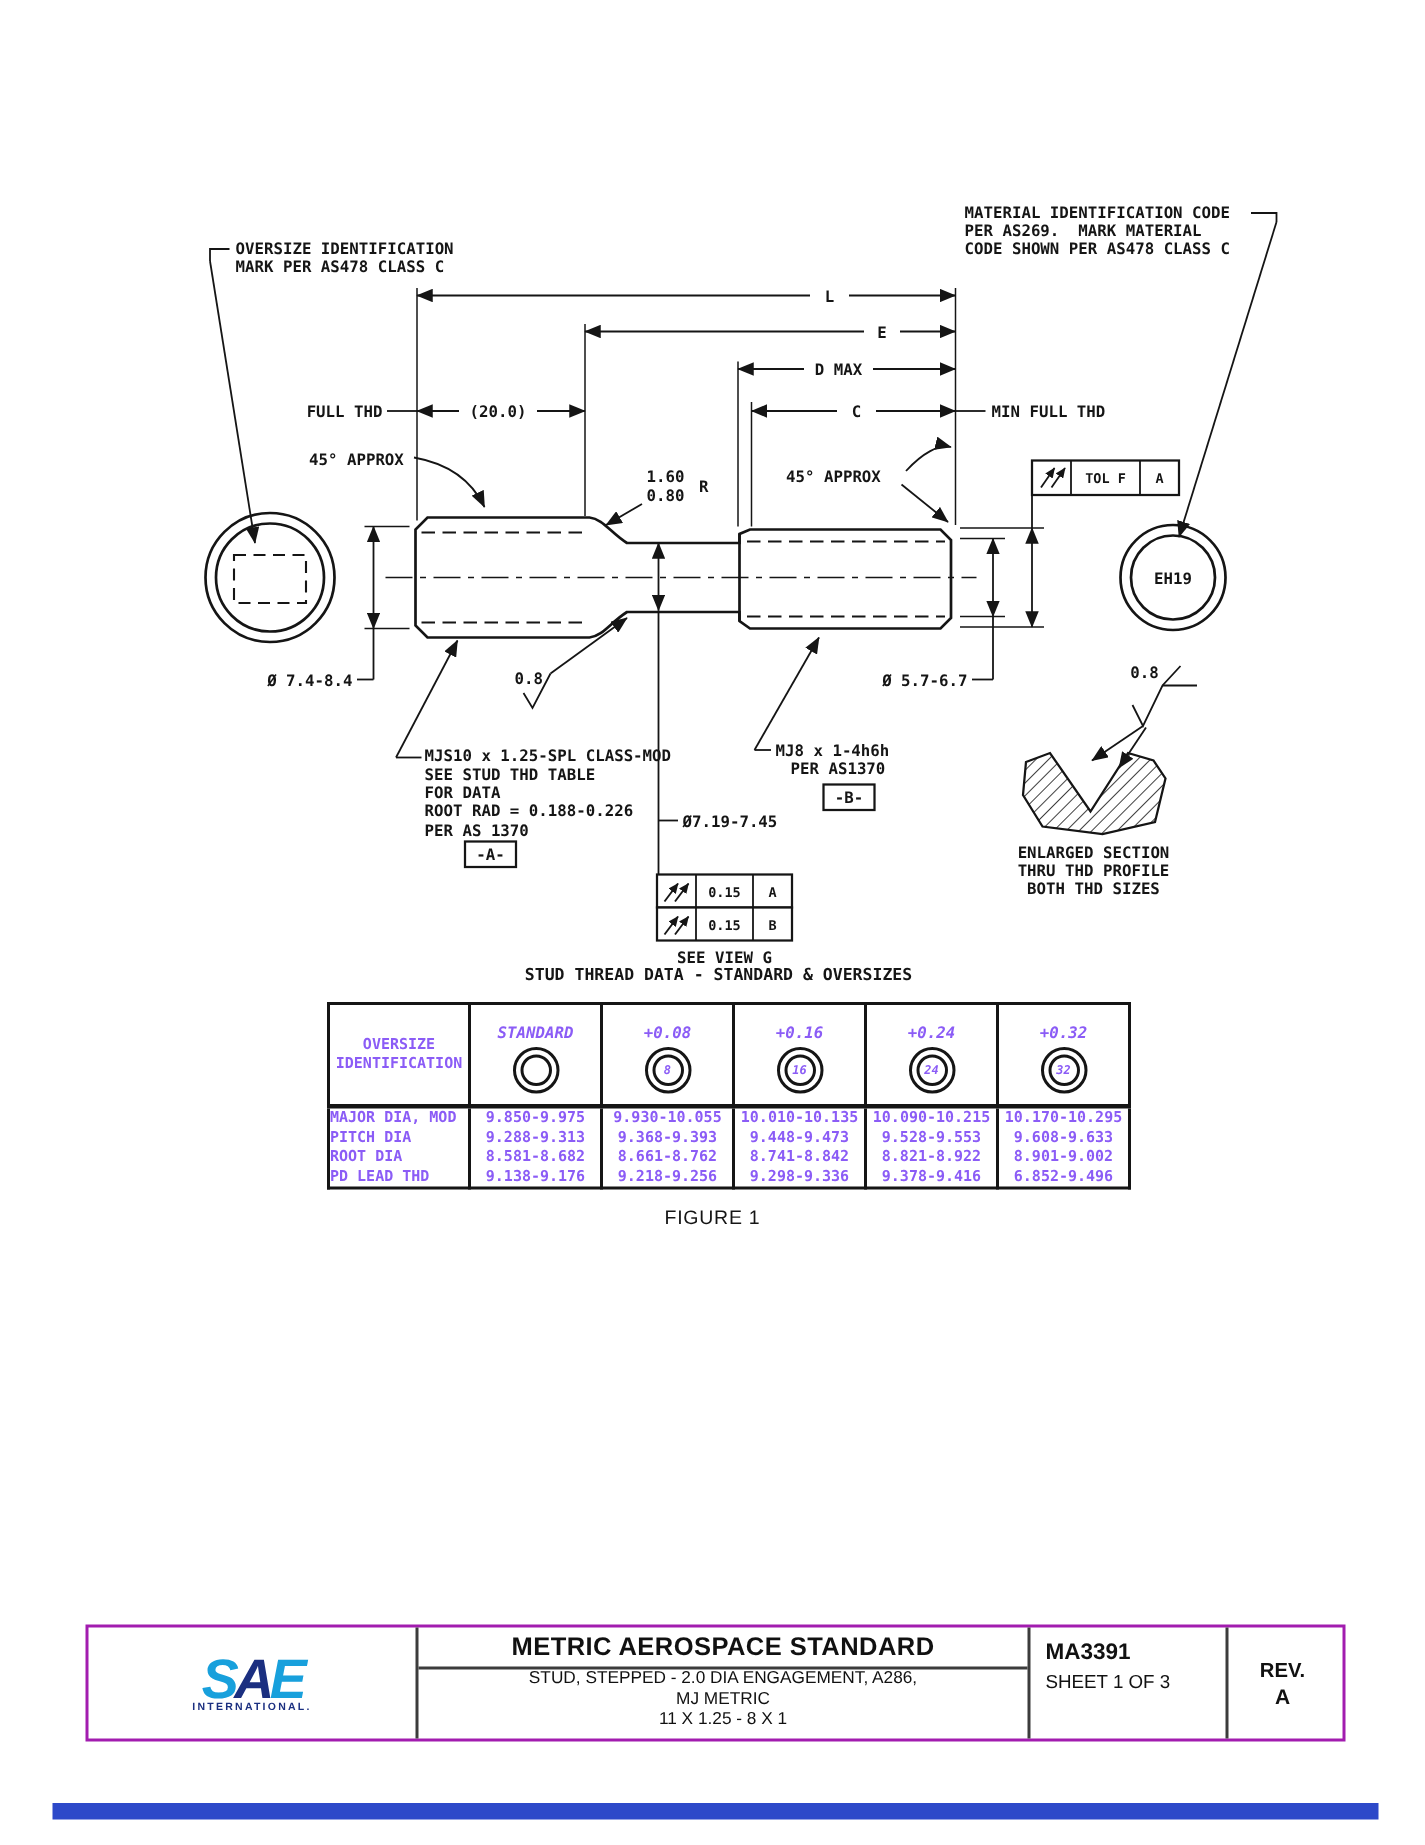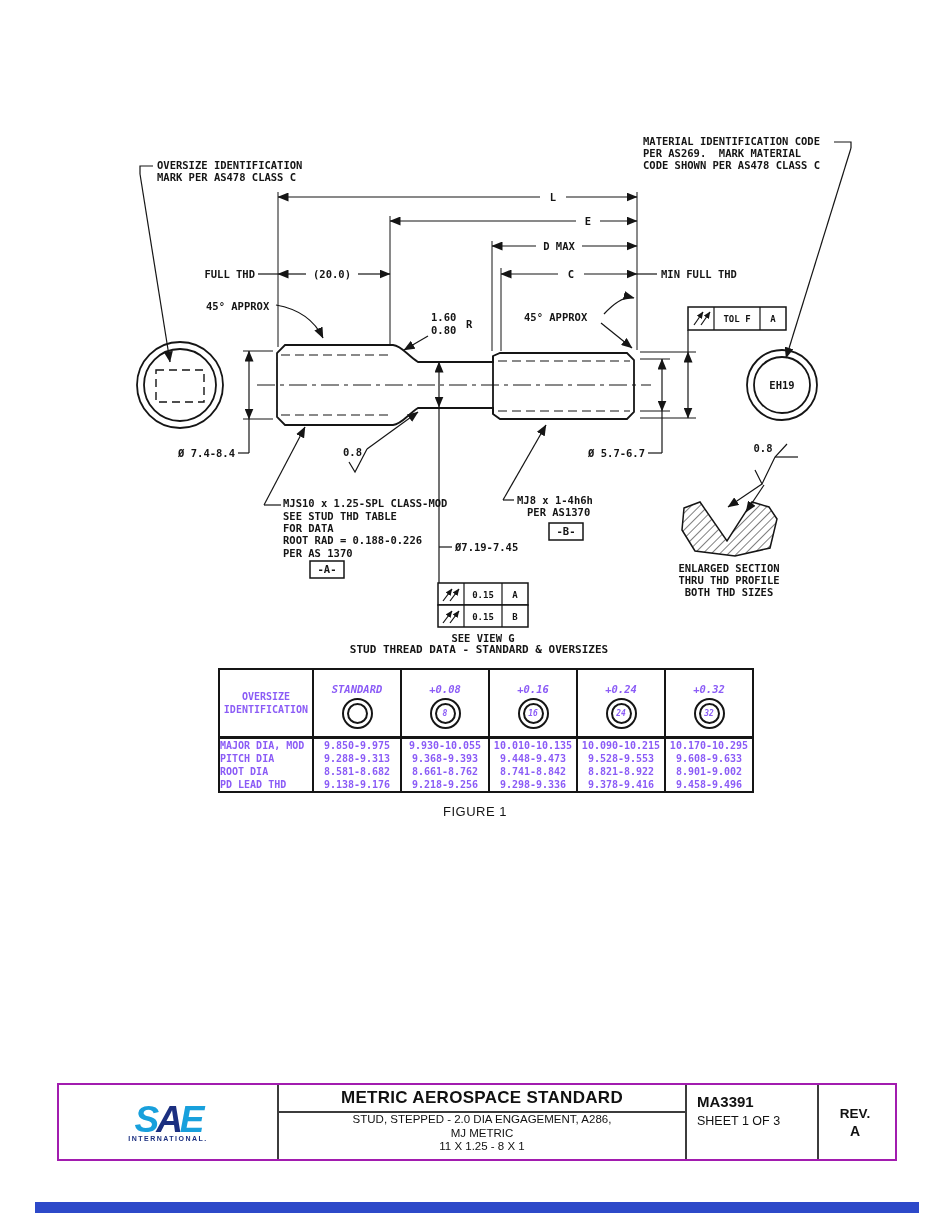--- a/index.html
+++ b/index.html
@@ -353,21 +353,21 @@
       <td class="body-vals">
         <div>10.090-10.215</div>
         <div>9.528-9.553</div>
         <div>8.821-8.922</div>
         <div>9.378-9.416</div>
       </td>
       <td class="body-vals">
         <div>10.170-10.295</div>
         <div>9.608-9.633</div>
         <div>8.901-9.002</div>
-        <div>9.458-9.496</div>
+        <div>6.852-9.496</div>
       </td>
     </tr>
   </tbody>
     </table>
 
   <div class="fig-cap">FIGURE 1</div>
 
   <div class="tblock">
     <div class="tb-cell tb-logo">
       <div class="sae">

